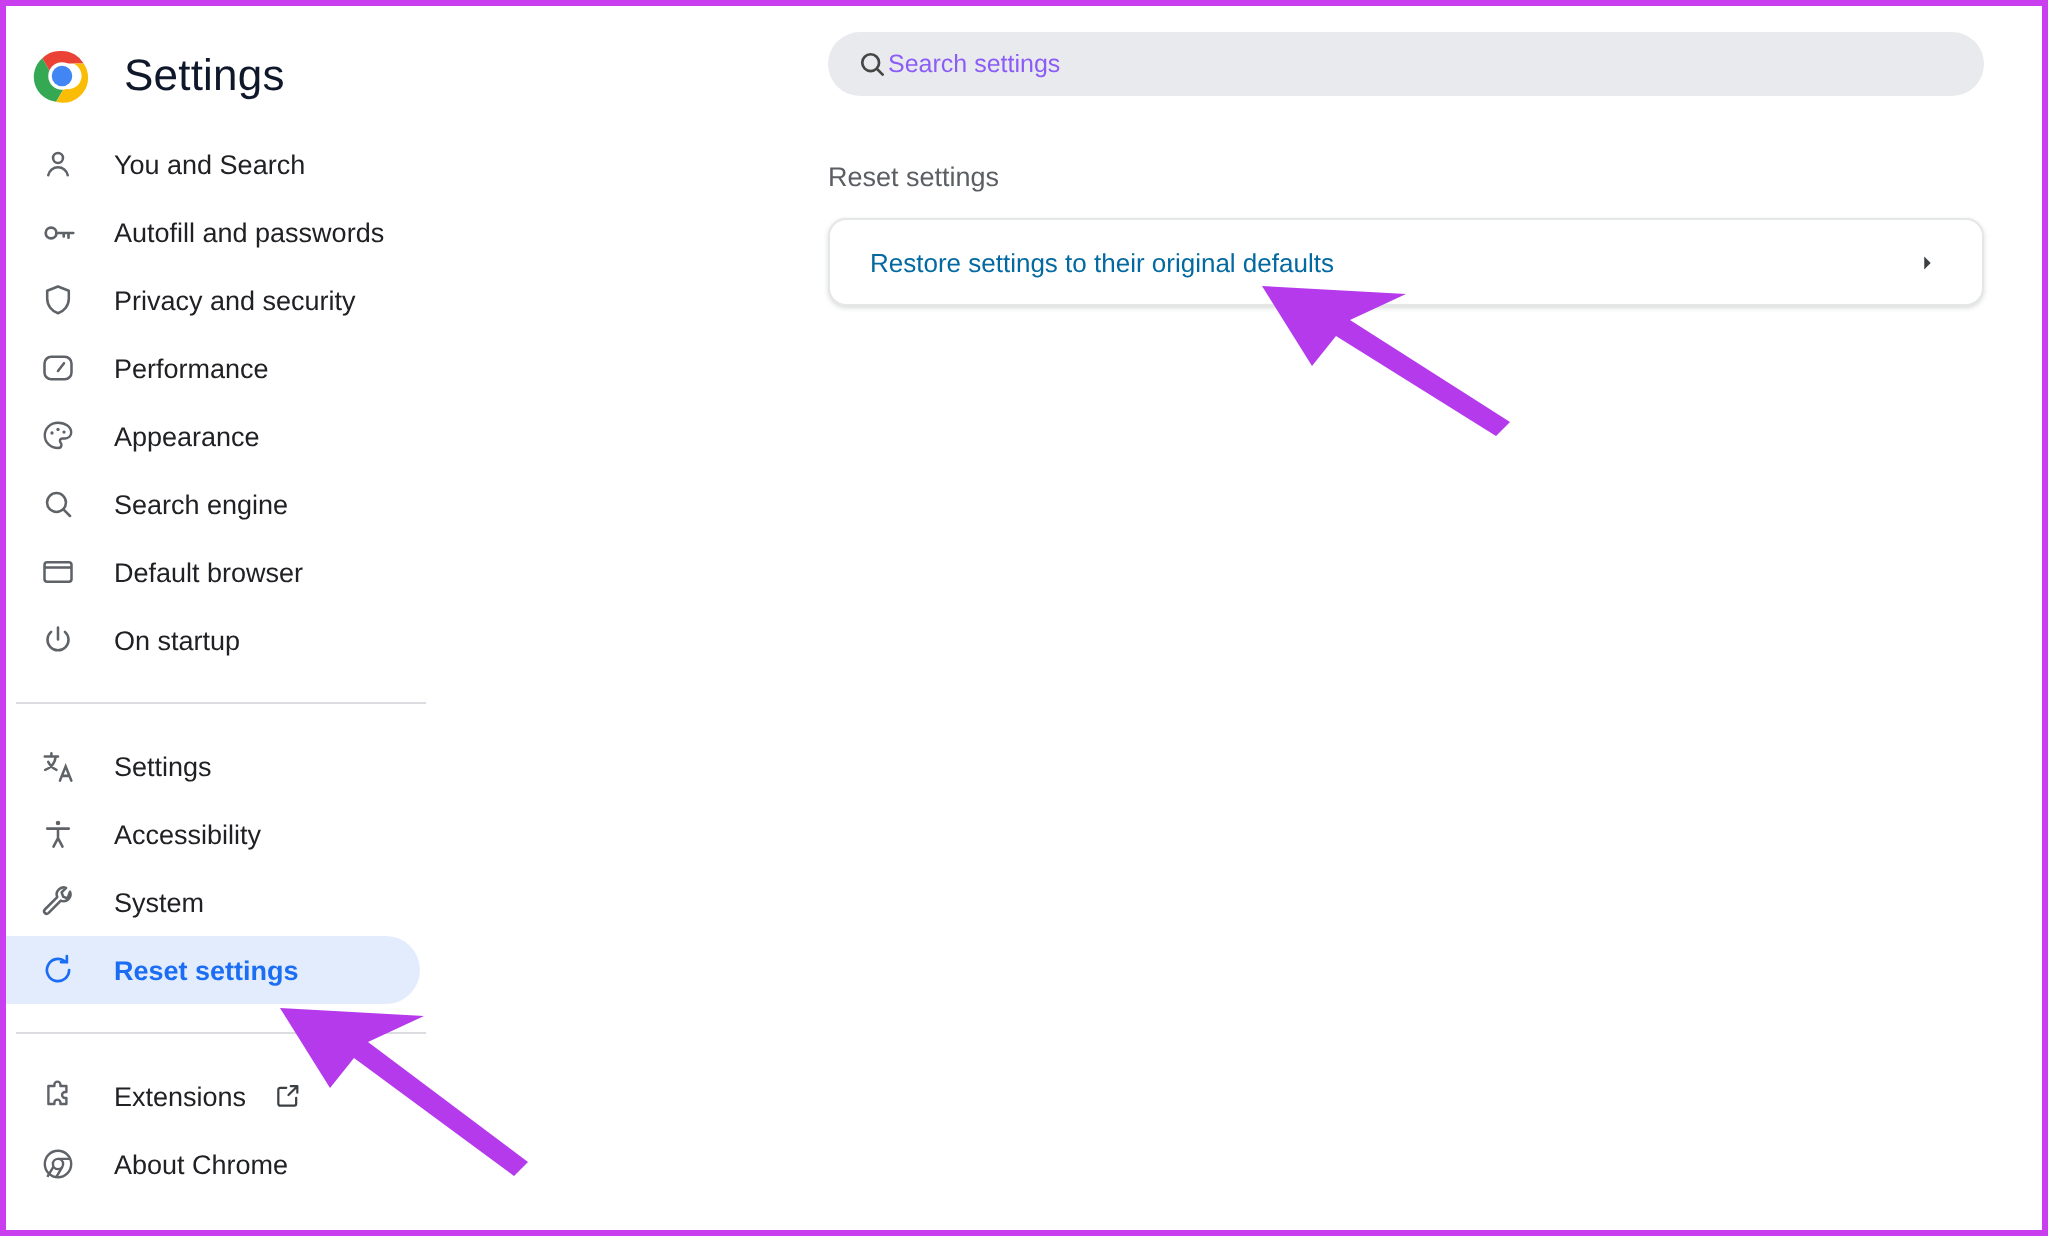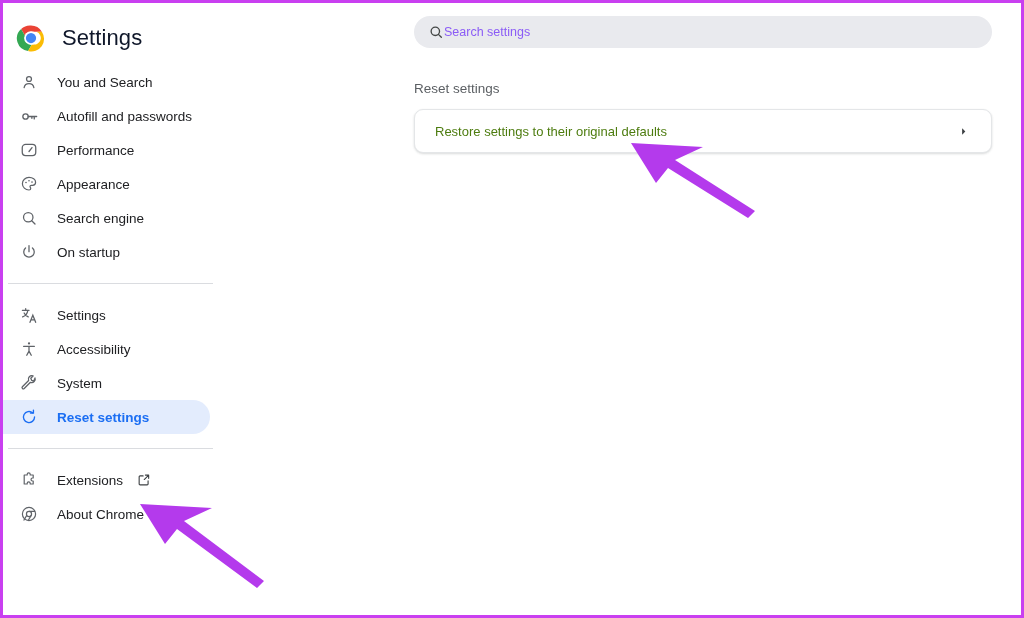--- a/index.html
+++ b/index.html
@@ -155,21 +155,21 @@
     border-radius: 9px;
     box-shadow: 0 1px 2px rgba(60,64,67,.12), 0 1px 3px rgba(60,64,67,.07);
     box-sizing: border-box;
     display: flex;
     align-items: center;
     cursor: pointer;
   }
   .card .c-lbl {
     margin-left: 20px;
     font-size: 13px;
-    color: #4d7c0f;
+    color: #0369a1;
   }
   .card .c-chev {
     margin-left: auto;
     margin-right: 22px;
     color: #3c4043;
     display: flex;
     align-items: center;
   }
   
   #annot {
@@ -212,20 +212,28 @@
       <div class="nav-item">
         <span class="ico">
           <svg width="19" height="19" viewBox="0 0 24 24" fill="none" stroke="currentColor" stroke-width="1.7">
             <circle cx="7" cy="12" r="3.4"></circle>
               <path d="M10.4 12H21M18 12v3M15 12v2.2" stroke-linecap="round"></path>
           </svg>
         </span>
         <span class="lbl">Autofill and passwords</span>
       </div>
 
+      <div class="nav-item">
+        <span class="ico">
+          <svg width="18" height="18" viewBox="0 0 24 24" fill="none" stroke="currentColor" stroke-width="1.7">
+            <path d="M12 3l7.2 2.8v5.4c0 4.4-3 8.2-7.2 9.6-4.2-1.4-7.2-5.2-7.2-9.6V5.8z" stroke-linejoin="round"></path>
+          </svg>
+        </span>
+        <span class="lbl">Privacy and security</span>
+      </div>
 
       <div class="nav-item">
         <span class="ico">
           <svg width="18" height="18" viewBox="0 0 24 24" fill="none" stroke="currentColor" stroke-width="1.7">
             <rect x="3" y="4.5" width="18" height="15" rx="4.5"></rect>
               <path d="M12 14l4-5.2" stroke-linecap="round"></path>
           </svg>
         </span>
         <span class="lbl">Performance</span>
       </div>
@@ -245,20 +253,29 @@
       <div class="nav-item">
         <span class="ico">
           <svg width="18" height="18" viewBox="0 0 24 24" fill="none" stroke="currentColor" stroke-width="1.7">
             <circle cx="11" cy="11" r="6.3"></circle>
               <path d="M15.6 15.6L20 20" stroke-linecap="round"></path>
           </svg>
         </span>
         <span class="lbl">Search engine</span>
       </div>
 
+      <div class="nav-item">
+        <span class="ico">
+          <svg width="18" height="18" viewBox="0 0 24 24" fill="none" stroke="currentColor" stroke-width="1.7">
+            <rect x="3" y="5.5" width="18" height="13" rx="1.8"></rect>
+              <path d="M3 9h18"></path>
+          </svg>
+        </span>
+        <span class="lbl">Default browser</span>
+      </div>
 
       <div class="nav-item">
         <span class="ico">
           <svg width="18" height="18" viewBox="0 0 24 24" fill="none" stroke="currentColor" stroke-width="1.7" stroke-linecap="round">
             <path d="M12 3.6v8"></path>
               <path d="M7.4 6.6a7 7 0 1 0 9.2 0"></path>
           </svg>
         </span>
         <span class="lbl">On startup</span>
       </div>

